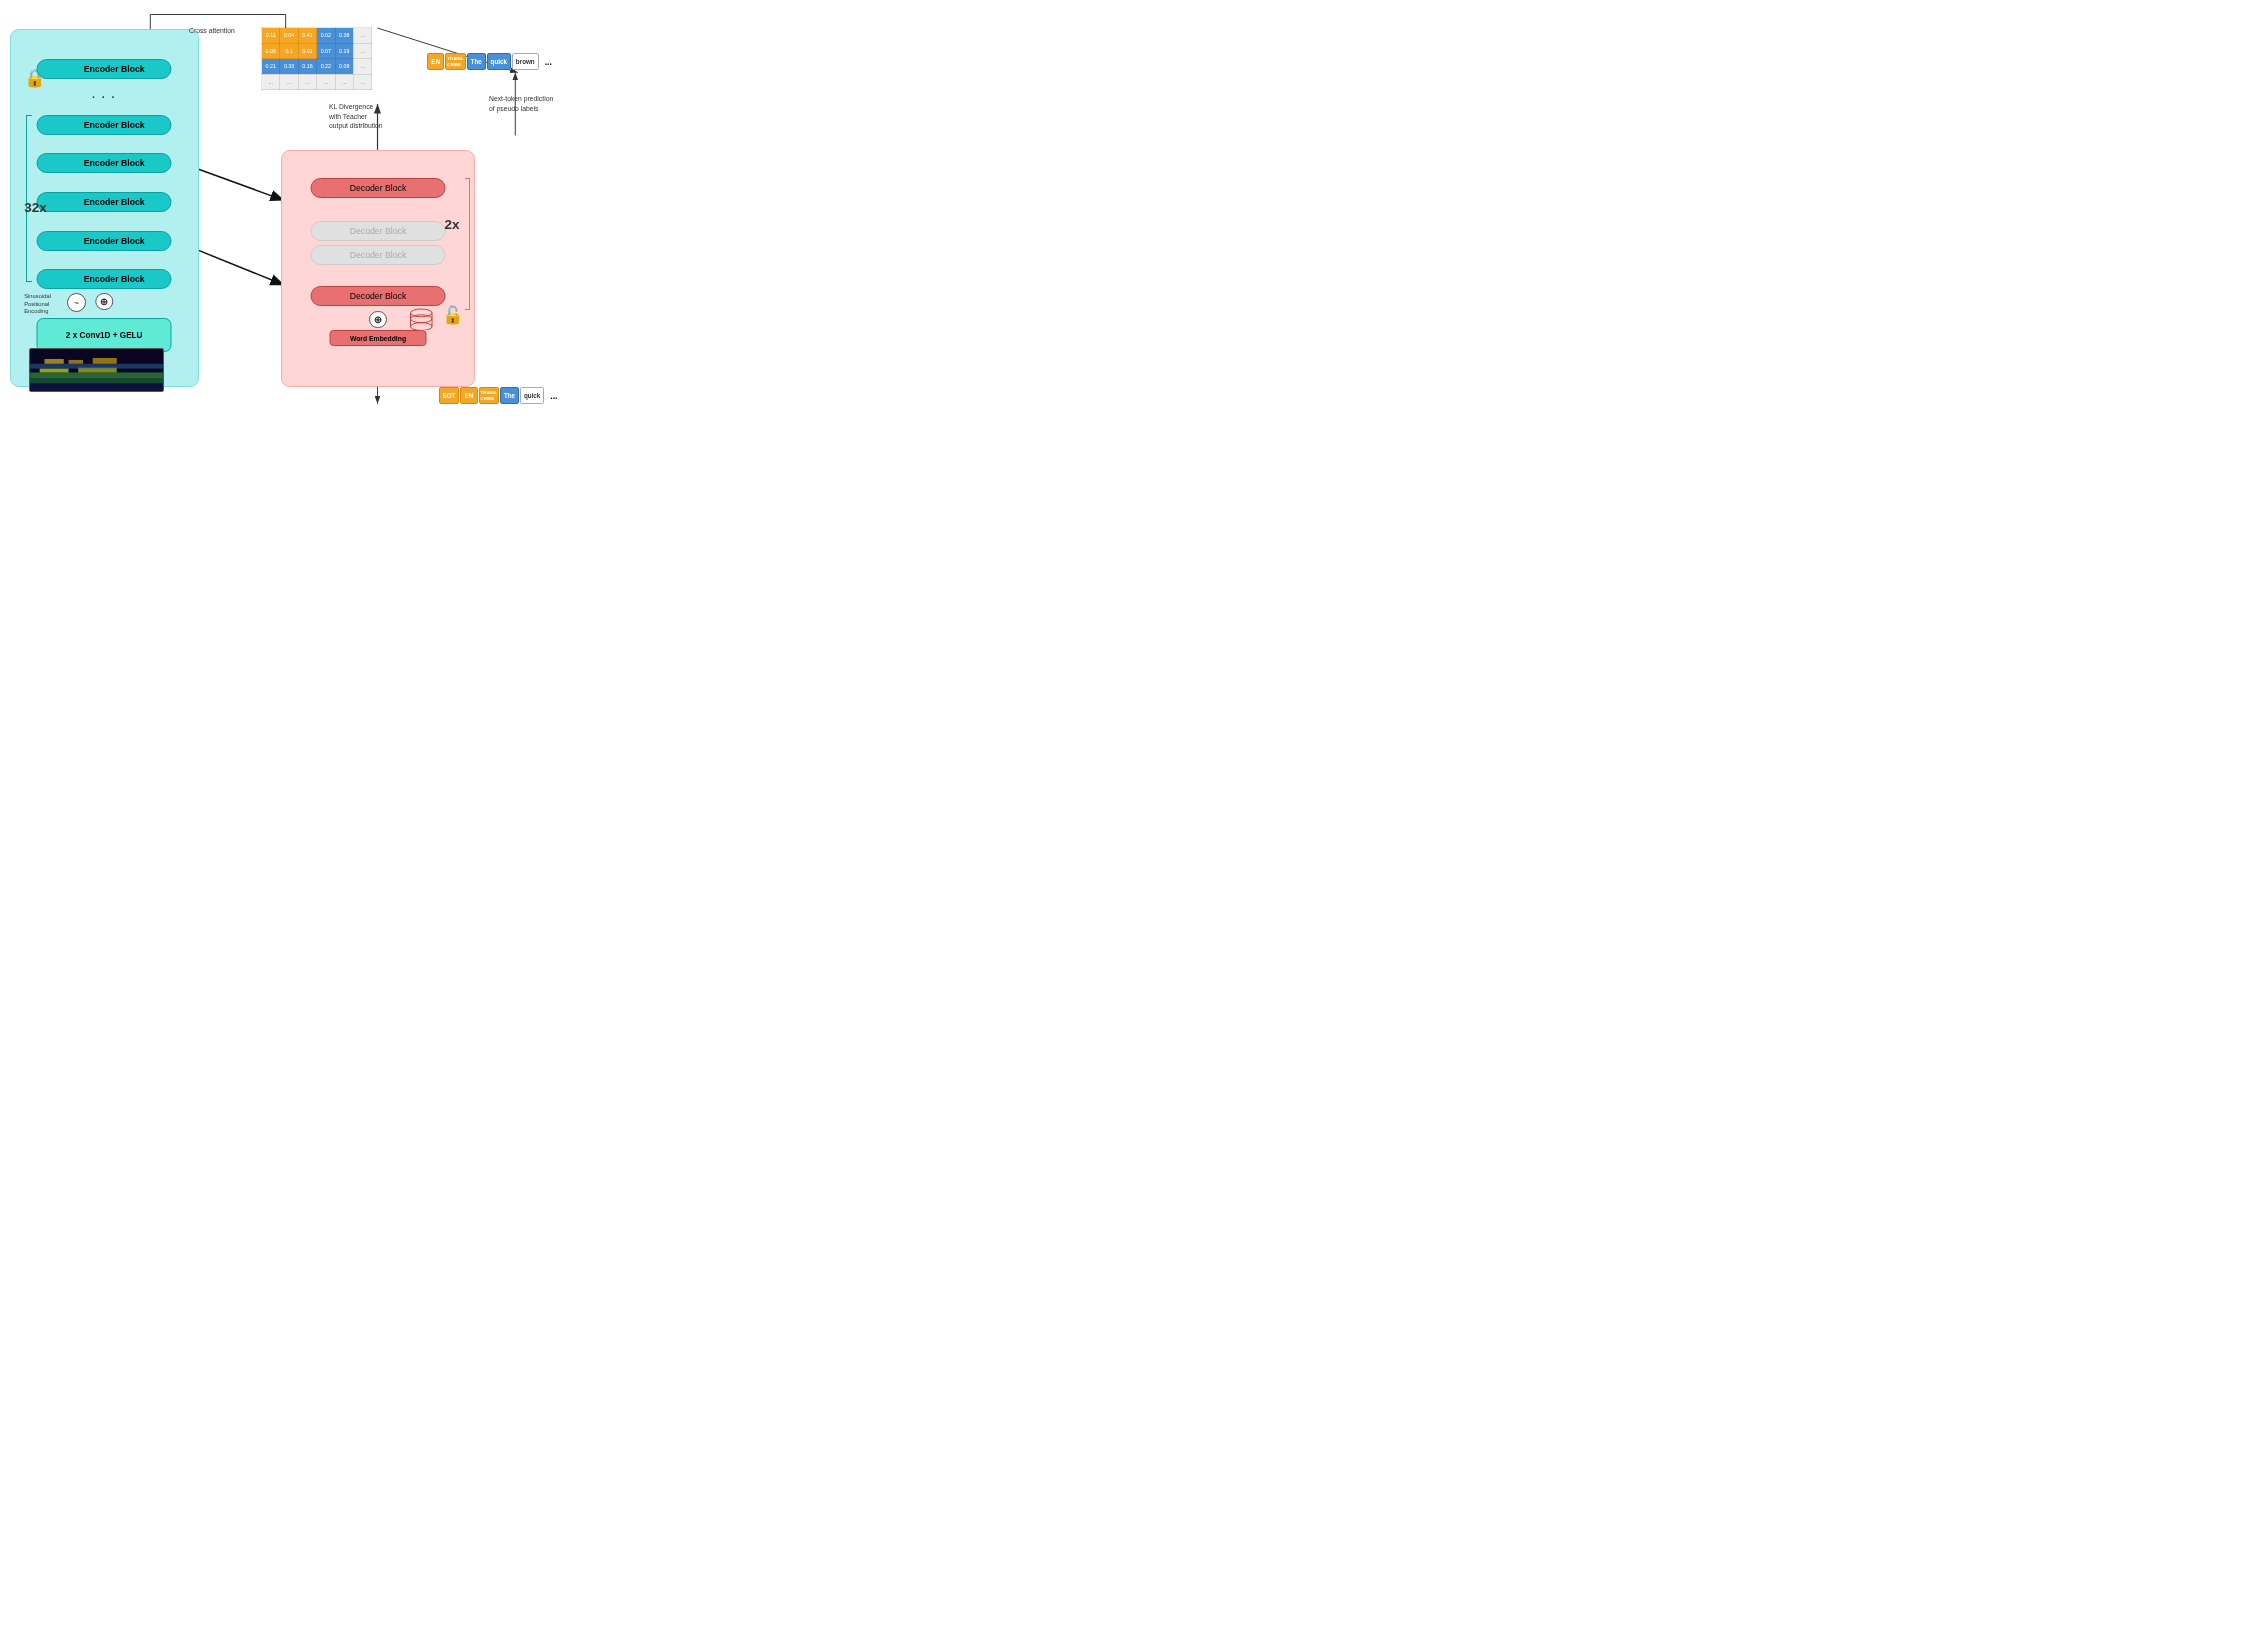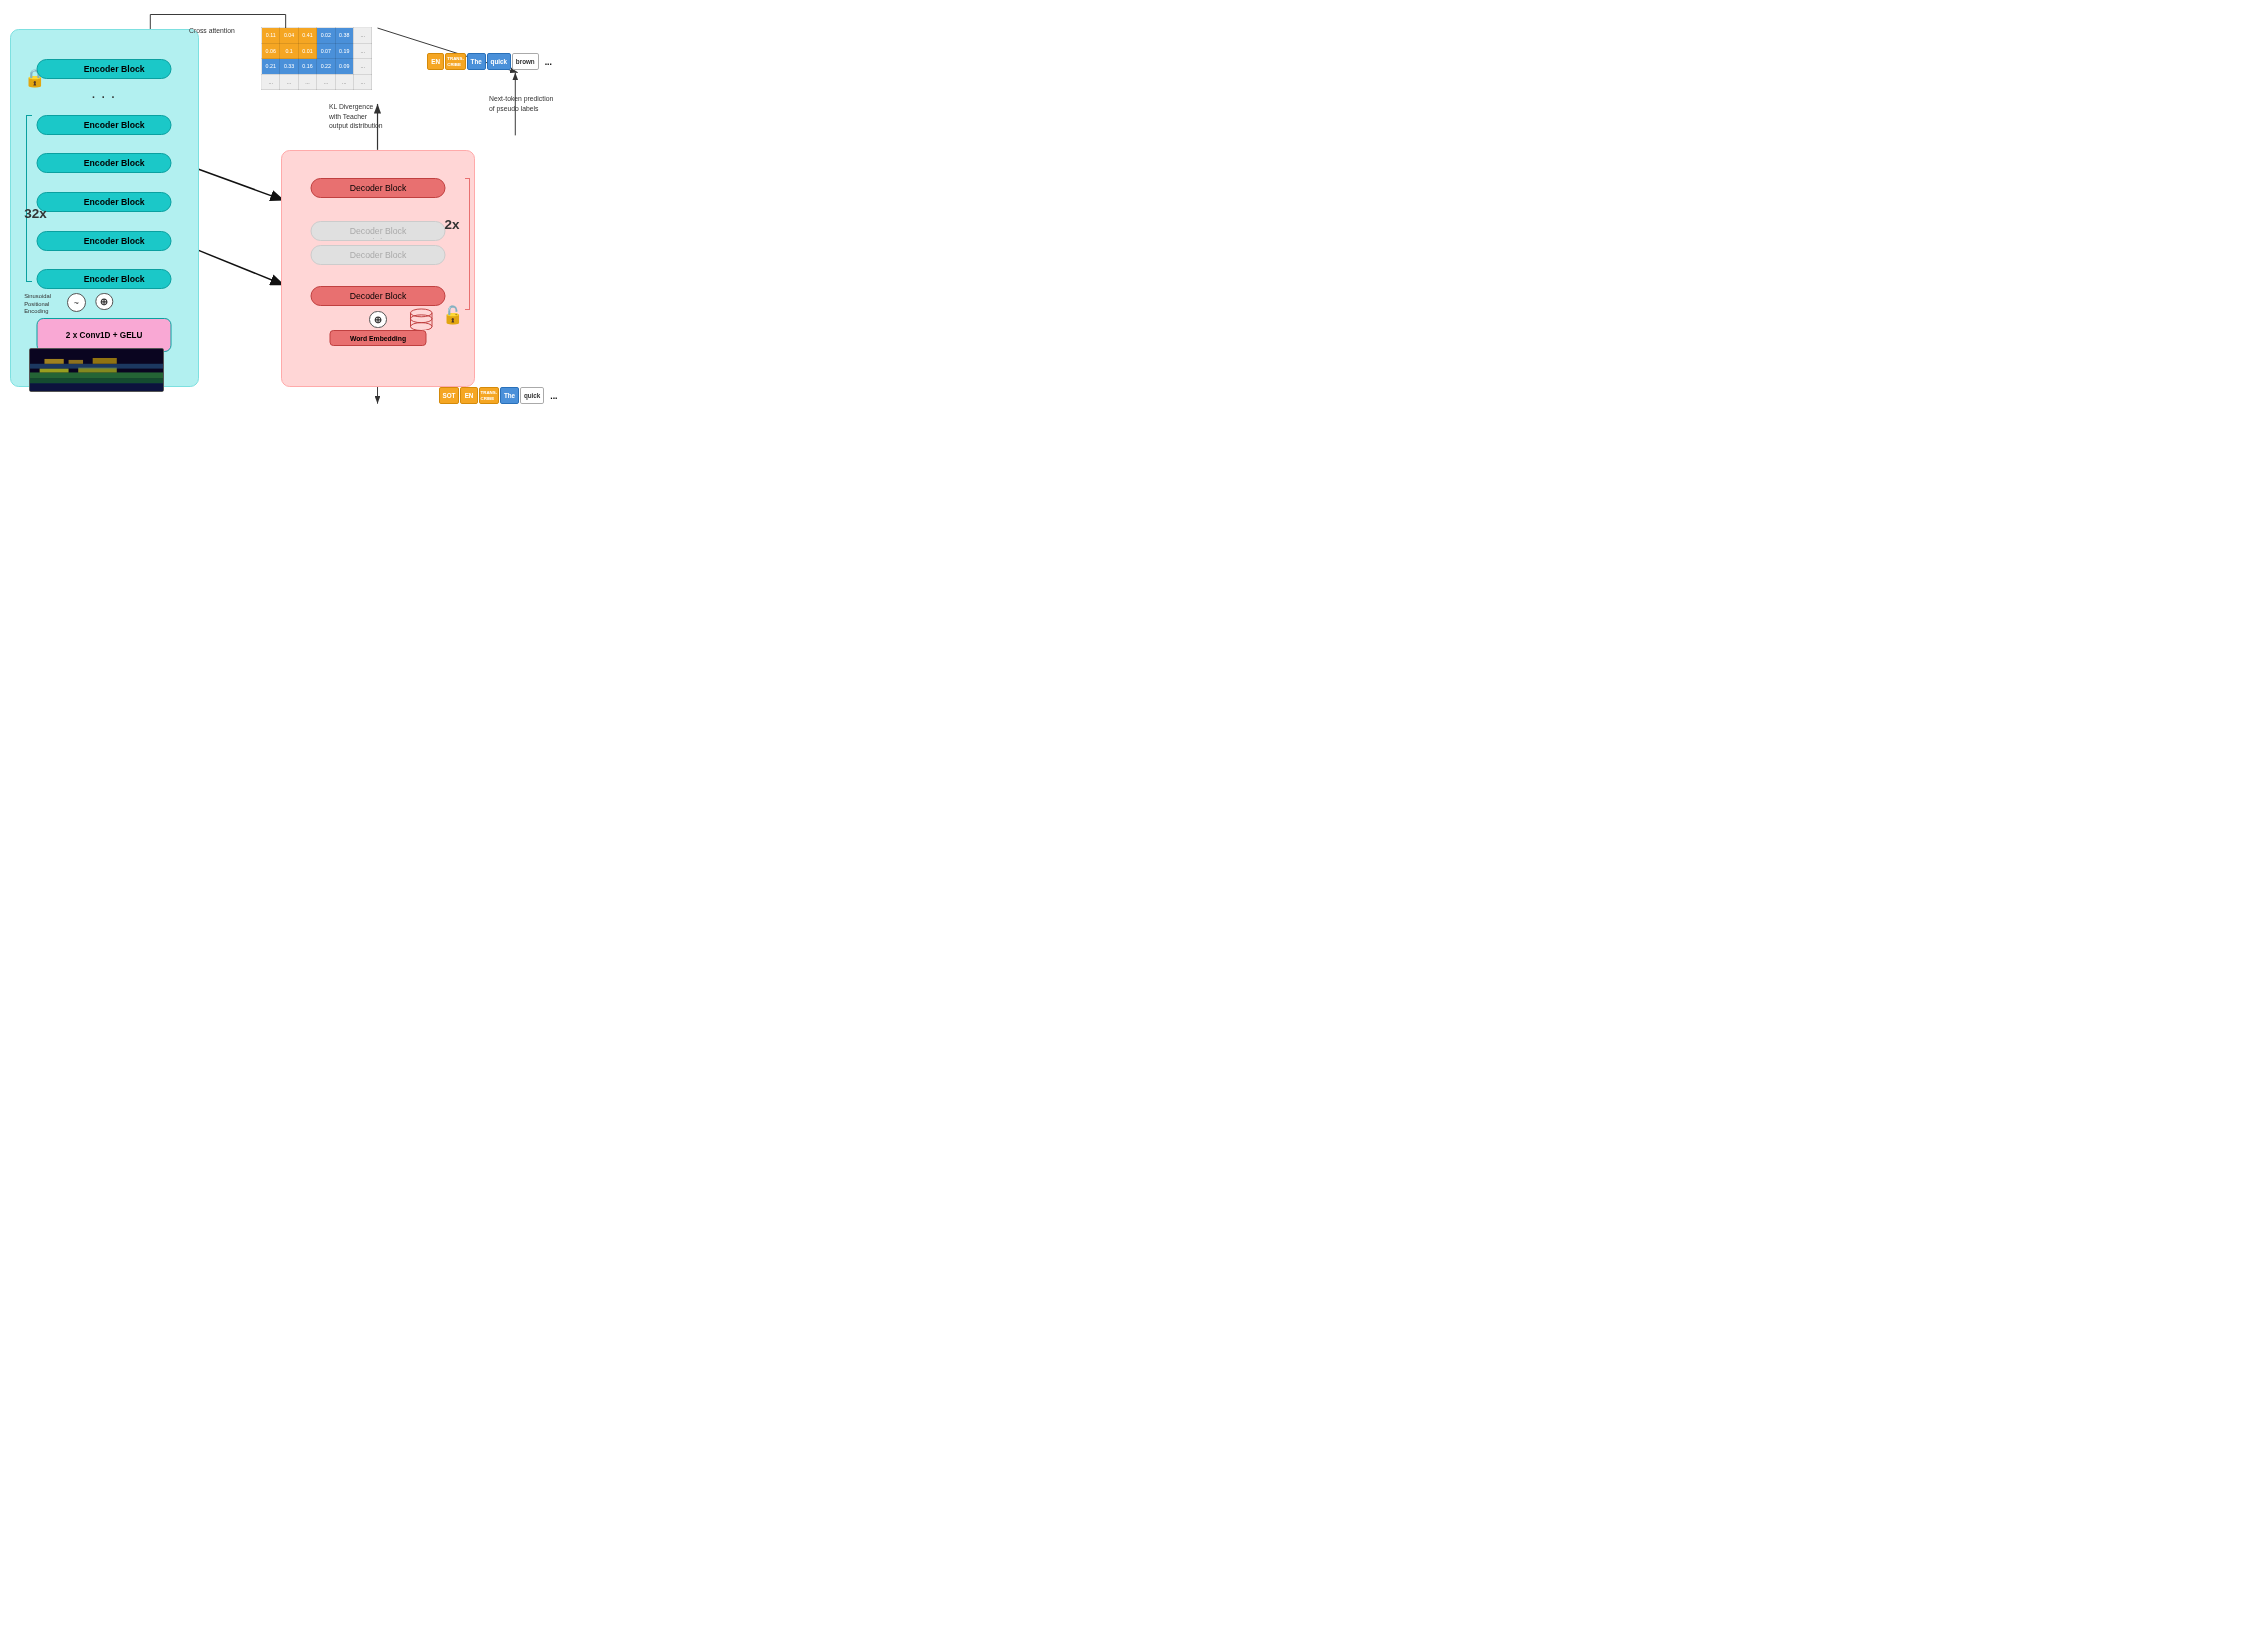--- a/index.html
+++ b/index.html
@@ -79,21 +79,21 @@
       color: #333;
     }
 
     
     .conv-block {
       position: absolute;
       left: 50%;
       transform: translateX(-50%);
       width: 135px;
       height: 34px;
-      background: #f9a8d4;
+      background: #5eead4;
       border-radius: 6.8px;
       display: flex;
       align-items: center;
       justify-content: center;
       font-size: 8.2px;
       font-weight: bold;
       color: black;
       top: 288px;
       border: 1px solid #0aa0a0;
     }
@@ -156,21 +156,21 @@
     .lock-closed { top: 38px; left: 13.5px; }
     .lock-open { top: 154px; right: 9.7px; }
 
     
     .repeat-label {
       position: absolute;
       font-size: 13.5px;
       font-weight: bold;
       color: #333;
     }
-    .enc-repeat { left: 13.5px; top: 176px; }
+    .enc-repeat { left: 13.5px; top: 170px; }
     .dec-repeat { right: 14.5px; top: 66px; }
 
     
     .arrows-svg {
       position: absolute;
       top: 0;
       left: 0;
       width: 581px;
       height: 423px;
       pointer-events: none;

